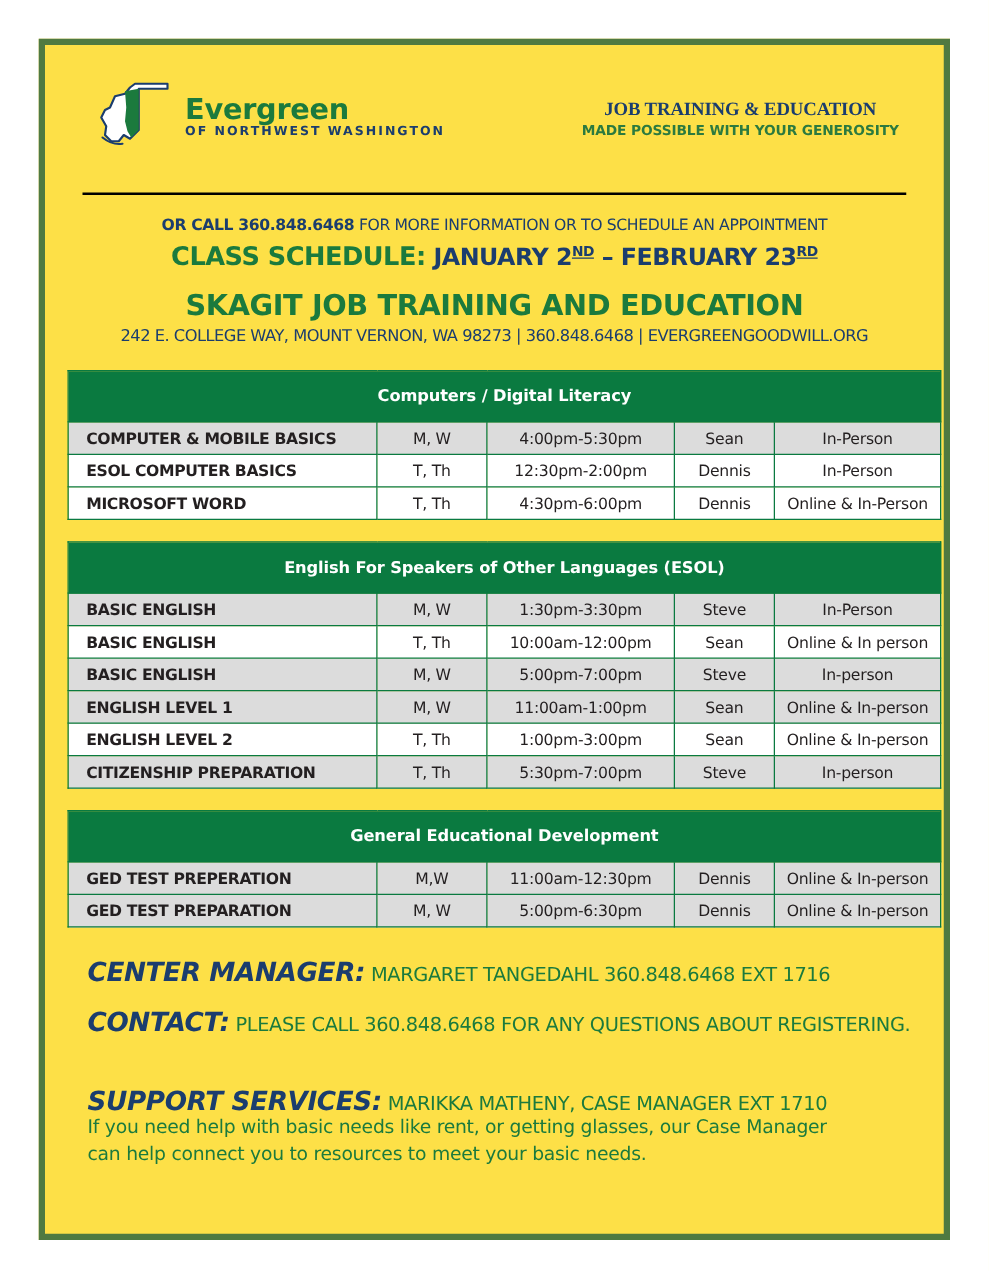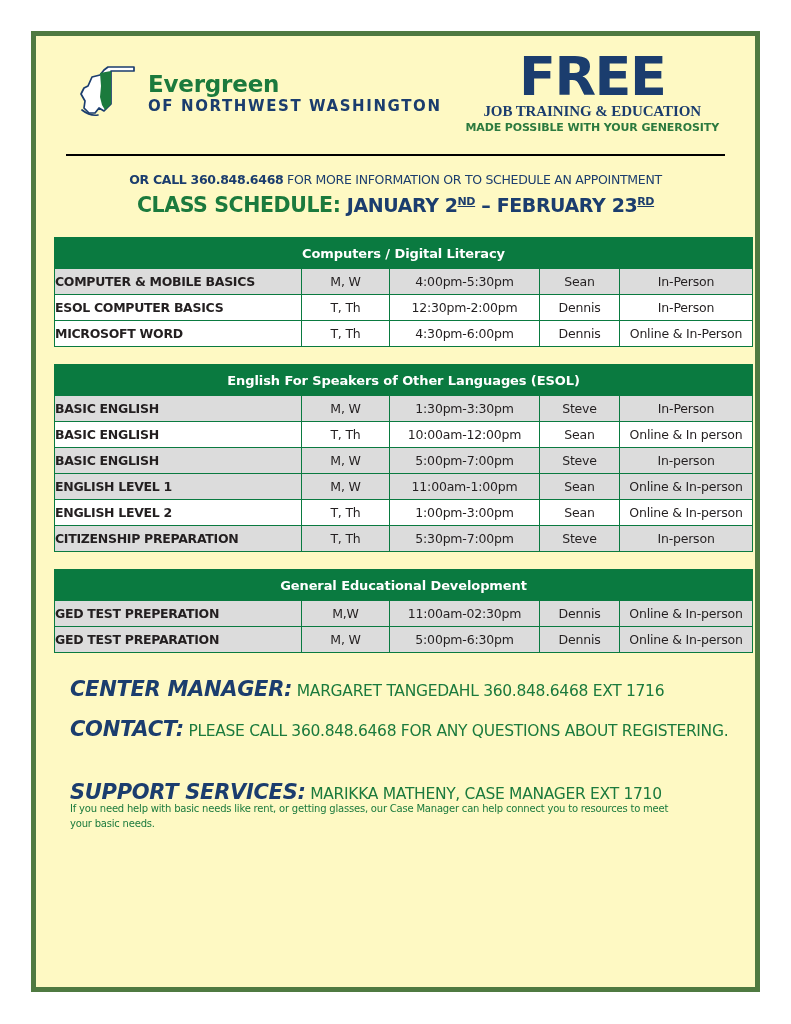--- a/index.html
+++ b/index.html
@@ -13,21 +13,21 @@
     position: relative;
     width: 791px; height: 1024px;
     background: #ffffff;
     overflow: hidden;
   }
   #frame {
     position: absolute;
     left: 31px; top: 31px;
     width: 729px; height: 961px;
     border: 5px solid #4f7a41;
-    background: #fef9c3;
+    background: #fde047;
   }
   #inner {
     position: absolute;
     left: 0; top: 0; right: 0; bottom: 0;
     padding: 0 18px;
   }
 
   
   .header-row {
     display: flex;
@@ -64,21 +64,21 @@
     font-weight: 400;
   }
   .gw-star {
     position: absolute;
     left: 103px; top: -5px;
     width: 13px; height: 13px;
   }
   .logo-sub {
     font-family: "DejaVu Sans", sans-serif;
     font-weight: 700;
-    font-size: 15px;
+    font-size: 10px;
     color: #1b3d6e;
     letter-spacing: 1.6px;
     margin-top: 1px;
     margin-left: 2px;
   }
 
   .free-block { text-align: center; padding-right: 6px; }
   .free-word {
     font-family: "DejaVu Sans", sans-serif;
     font-weight: 700;
@@ -164,36 +164,36 @@
     margin-top: 17px;
   }
   .sched-table.first { margin-top: 19px; }
   .sched-table th.cat {
     background: #0a7a40;
     color: #ffffff;
     font-family: "DejaVu Sans", sans-serif;
     font-weight: 700;
     font-size: 13px;
     letter-spacing: -0.1px;
-    height: 31px;
+    height: 41px;
     text-align: center;
     border: 1px solid #0a7a40;
   }
   .sched-table td {
     border: 1px solid #0a7a40;
     height: 26px;
     font-family: "DejaVu Sans", sans-serif;
     font-size: 12.5px;
     color: #231f20;
     text-align: center;
     letter-spacing: -0.2px;
   }
   .sched-table td.course {
     text-align: left;
-    padding-left: 0;
+    padding-left: 14px;
     font-weight: 700;
     font-size: 12.5px;
     letter-spacing: -0.3px;
   }
   tr.shade td { background: #dcdcdc; }
   tr.plain td { background: #ffffff; }
 
   .c1 { width: 247px; }
   .c2 { width: 88px; }
   .c3 { width: 150px; }
@@ -214,21 +214,21 @@
     color: #1b3d6e;
     font-style: italic;
   }
   .foot-rest {
     font-size: 15.5px;
     color: #1b7a3d;
   }
   .foot-rest b { font-weight: 400; }
   .support-body {
     font-family: "DejaVu Sans", sans-serif;
-    font-size: 10px;
+    font-size: 15px;
     color: #1b7a3d;
     line-height: 1.45;
     letter-spacing: -0.2px;
     margin-top: -10px;
     max-width: 600px;
   }
 </style>
 </head>
 <body>
 
@@ -244,39 +244,42 @@
             <path d="M22 9 L33 7 L33 40 L27 46 L24 41 L22 33 L23 22 Z" fill="#1b7a3d"></path>
             <path d="M4 46 C9 50, 14 52, 20 51" fill="none" stroke="#1b3d6e" stroke-width="1.7" stroke-linecap="round"></path>
           </svg>
           <div class="logo-words">
             <div class="logo-evergreen">Evergreen</div>
             <div class="logo-sub">OF NORTHWEST WASHINGTON</div>
           </div>
         </div>
 
         <div class="free-block">
-          <div class="free-word">FREE</div>
           <div class="free-line2">JOB TRAINING &amp; EDUCATION</div>
           <div class="free-line3">MADE POSSIBLE WITH YOUR GENEROSITY</div>
         </div>
       </div>
 
       <div class="hrule"></div>
 
       <div class="reg-block">
 
         <div class="line-small">
           <b>OR CALL 360.848.6468</b><span> FOR MORE INFORMATION OR TO SCHEDULE AN APPOINTMENT</span>
         </div>
 
         <div class="line-big" style="margin-top:6px;">
           <span class="grn">CLASS SCHEDULE:</span><span class="nav"> <span>JANUARY 2</span><sup class="u">ND</sup><span> – FEBRUARY 23</span><sup class="u">RD</sup></span>
         </div>
       </div>
 
+      <div class="center-block">
+        <div class="center-title">SKAGIT JOB TRAINING AND EDUCATION</div>
+        <div class="center-addr">242 E. COLLEGE WAY, MOUNT VERNON, WA 98273 | 360.848.6468 | EVERGREENGOODWILL.ORG</div>
+      </div>
 
       <table class="sched-table first">
         <colgroup>
             <col class="c1">
             <col class="c2">
             <col class="c3">
             <col class="c4">
             <col class="c5">
           </colgroup>
         <thead>
@@ -378,21 +381,21 @@
           </colgroup>
         <thead>
           <tr>
               <th class="cat" colspan="5">General Educational Development</th>
             </tr>
         </thead>
         <tbody>
           <tr class="shade">
             <td class="course">GED TEST PREPERATION</td>
             <td>M,W</td>
-            <td>11:00am-02:30pm</td>
+            <td>11:00am-12:30pm</td>
             <td>Dennis</td>
             <td>Online &amp; In-person</td>
           </tr>
           <tr class="shade">
             <td class="course">GED TEST PREPARATION</td>
             <td>M, W</td>
             <td>5:00pm-6:30pm</td>
             <td>Dennis</td>
             <td>Online &amp; In-person</td>
           </tr>

